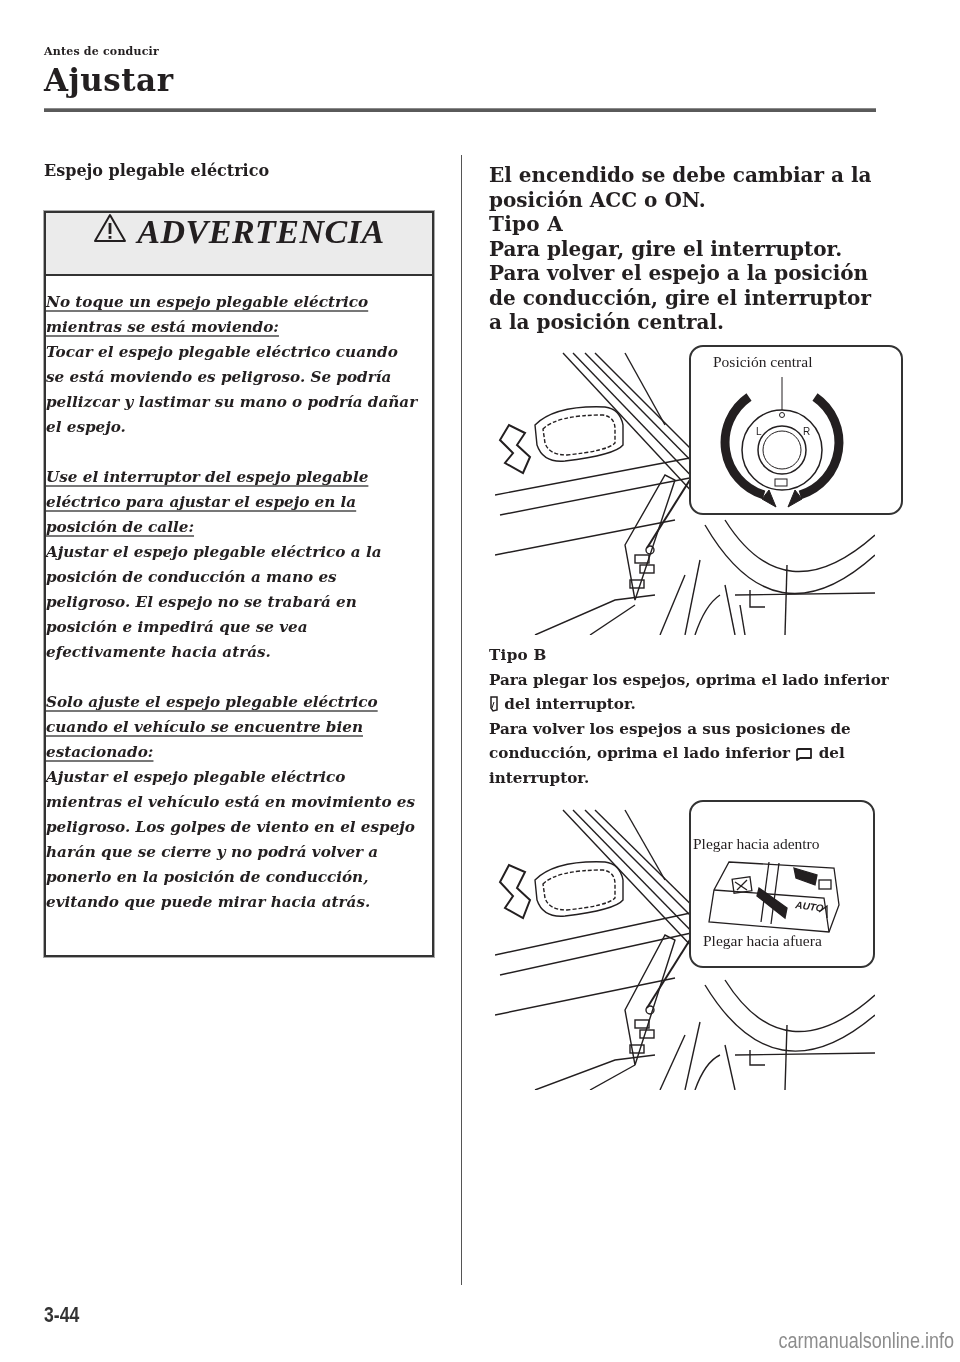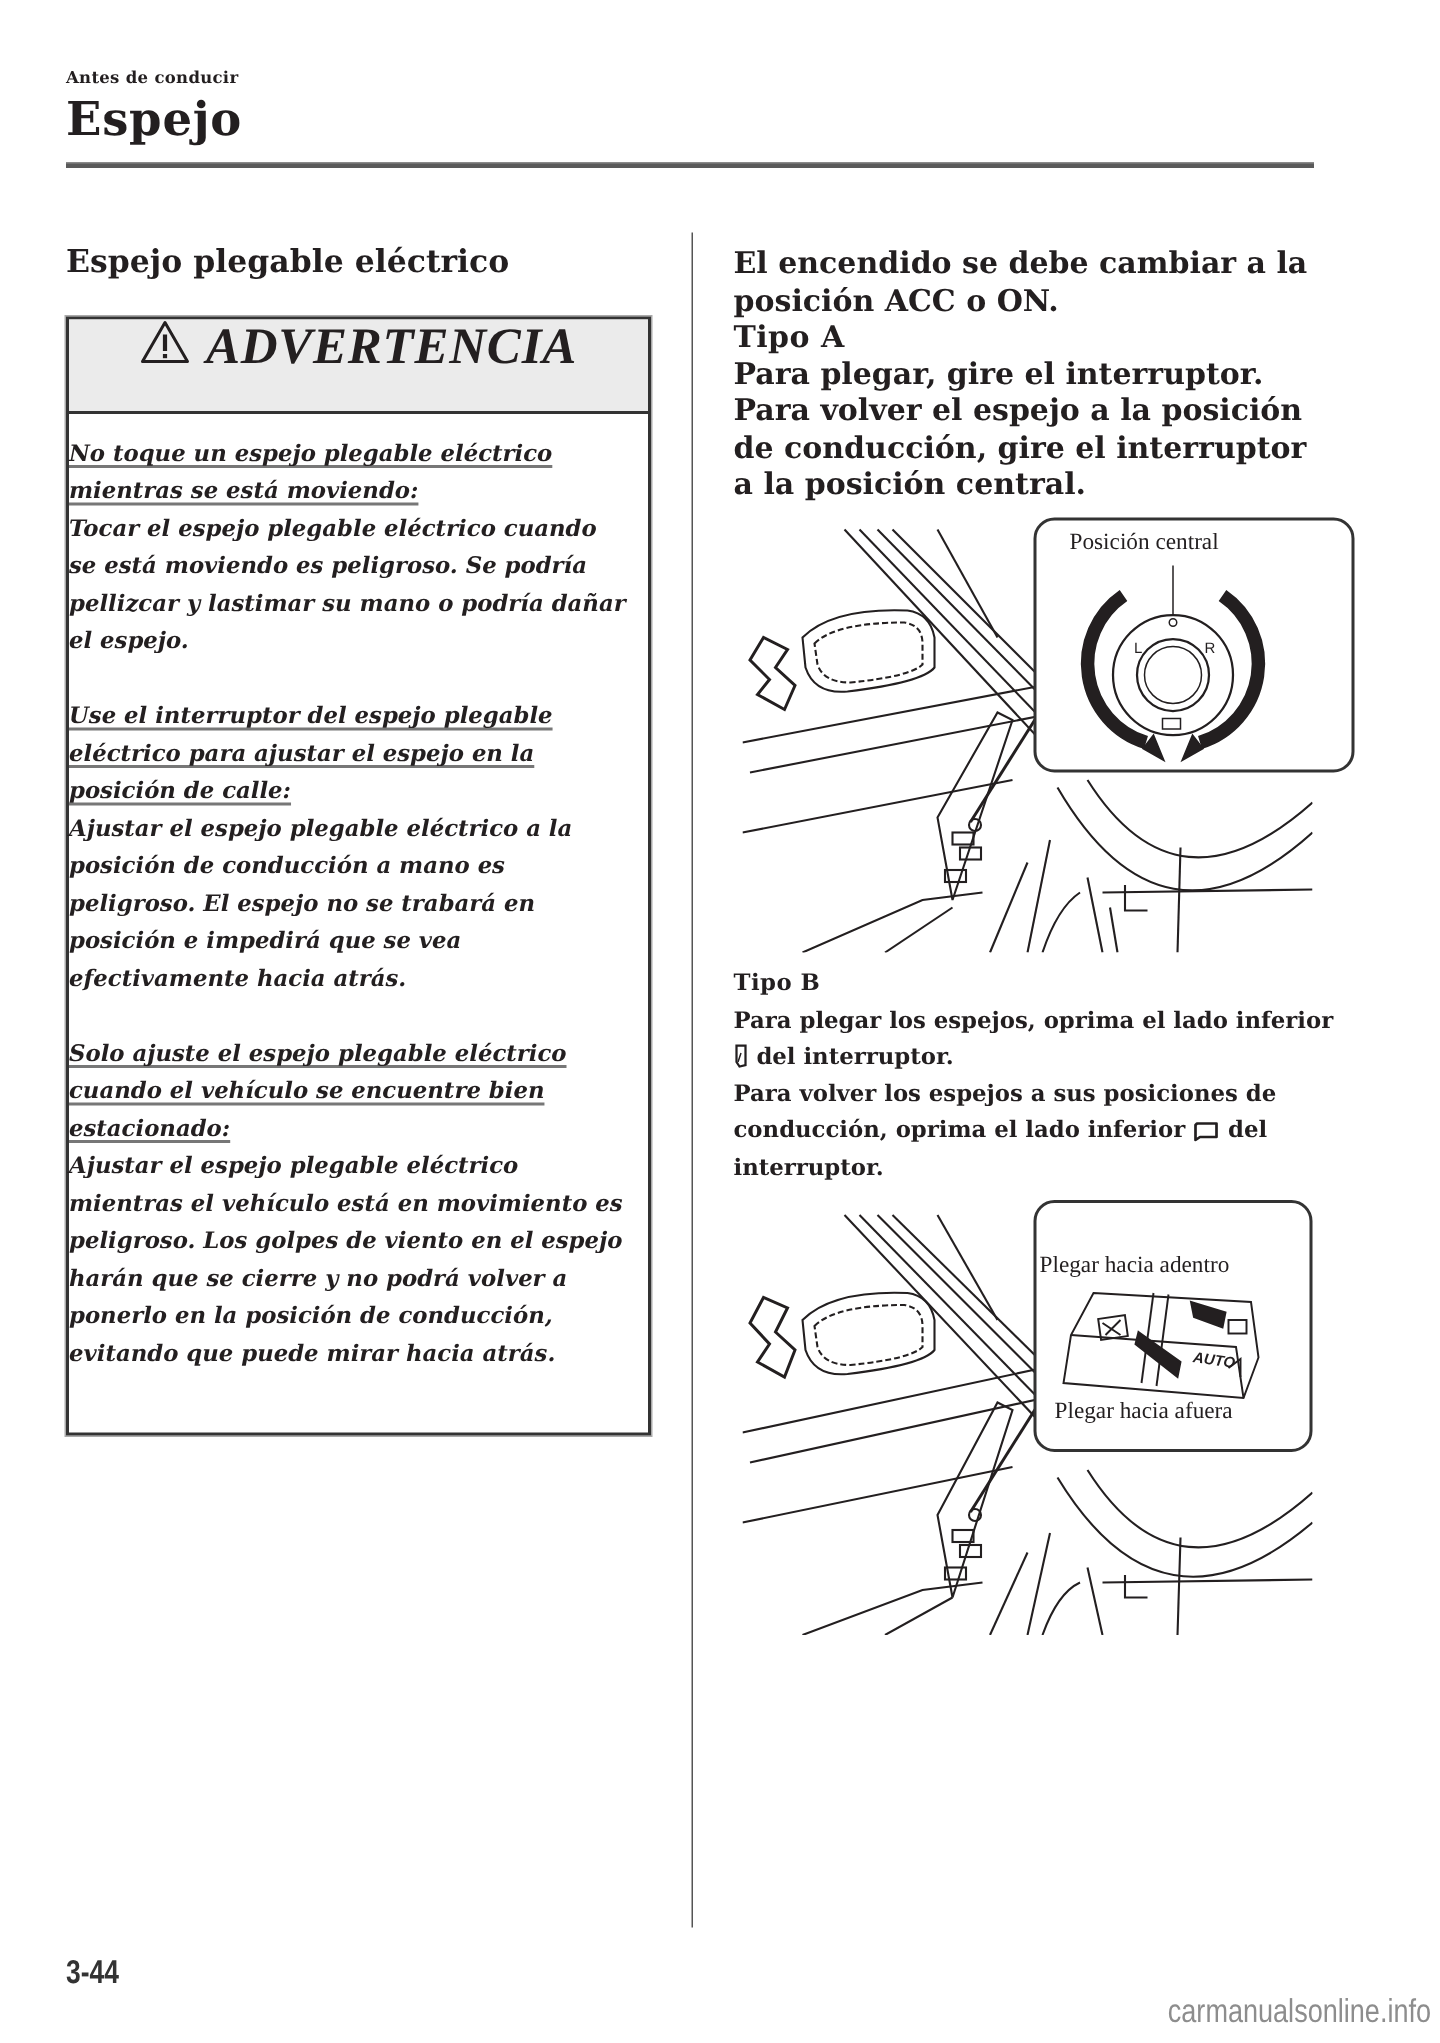--- a/index.html
+++ b/index.html
@@ -3,21 +3,21 @@
 <meta charset="utf-8">
 <style>
   html, body { margin: 0; padding: 0; background: #ffffff; }
   body { width: 960px; height: 1362px; position: relative; overflow: hidden;
          font-family: "DejaVu Serif", "Liberation Serif", serif; color: #231f20; }
   .section-kicker { position: absolute; left: 44px; top: 45px; font-size: 11px; font-weight: bold; letter-spacing: 0.2px; }
   .section-title { position: absolute; left: 44px; top: 62px; font-size: 31px; font-weight: bold; letter-spacing: 0.5px; }
   .header-rule { position: absolute; left: 44px; top: 108px; width: 832px; height: 4px; background: #5a5a5a; border-top: 1px solid #8a8a8a; box-sizing: border-box; }
   .col-divider { position: absolute; left: 461px; top: 155px; width: 1px; height: 1130px; background: #555; }
 
-  .subheading { position: absolute; left: 44px; top: 161px; font-size: 21px; font-weight: bold; }
+  .subheading { position: absolute; left: 44px; top: 161px; font-size: 16px; font-weight: bold; }
 
   .warning-box { position: absolute; left: 44px; top: 211px; width: 390px; height: 746px;
                  border: 2px solid #333; box-shadow: 0 0 0 1px #aaa; box-sizing: border-box; background: #fff; }
   .warning-head { height: 61px; background: #ebebeb; border-bottom: 2px solid #333; display: flex;
                   justify-content: center; gap: 10px; }
   .warning-head .tri { width: 34px; height: 30px; }
   .warning-title { font-family: "Liberation Serif", serif; font-style: italic; font-weight: bold; font-size: 34px; letter-spacing: 0.5px; }
   .warning-body { padding: 14px 12px 0 0; font-size: 15.2px; line-height: 25px; font-weight: bold; font-style: italic; }
   .warning-body p { margin: 0 0 25px 0; }
   .warning-body .lead { text-decoration: underline; text-decoration-thickness: 2px; text-underline-offset: 3px; text-decoration-color: #777; }
@@ -36,21 +36,21 @@
   .tipo-b-block p { margin: 0; }
   .inline-icon { display: inline-block; vertical-align: -3px; }
 
   .page-number { position: absolute; left: 44px; top: 1302px; font-family: "Liberation Sans", sans-serif; font-weight: bold; font-size: 22px; transform: scaleX(0.8); transform-origin: left; color: #333; }
   .watermark { position: absolute; right: 6px; top: 1328px; font-family: "Liberation Sans", sans-serif; font-size: 22px; color: #8d8d8d; transform: scaleX(0.82); transform-origin: right; }
 </style>
 </head>
 <body>
 
 <div class="section-kicker">Antes de conducir</div>
-<div class="section-title">Espejo</div>
+<div class="section-title">Ajustar</div>
 <div class="header-rule"></div>
 <div class="col-divider"></div>
 
 <div class="subheading">Espejo plegable eléctrico</div>
 
 <div class="warning-box">
   <div class="warning-head">
     <svg class="tri" viewBox="0 0 34 30">
       <path d="M17 2 L32 28 L2 28 Z" fill="none" stroke="#231f20" stroke-width="2" stroke-linejoin="round"></path>
       <rect x="15.6" y="10" width="2.8" height="11" fill="#231f20"></rect>

